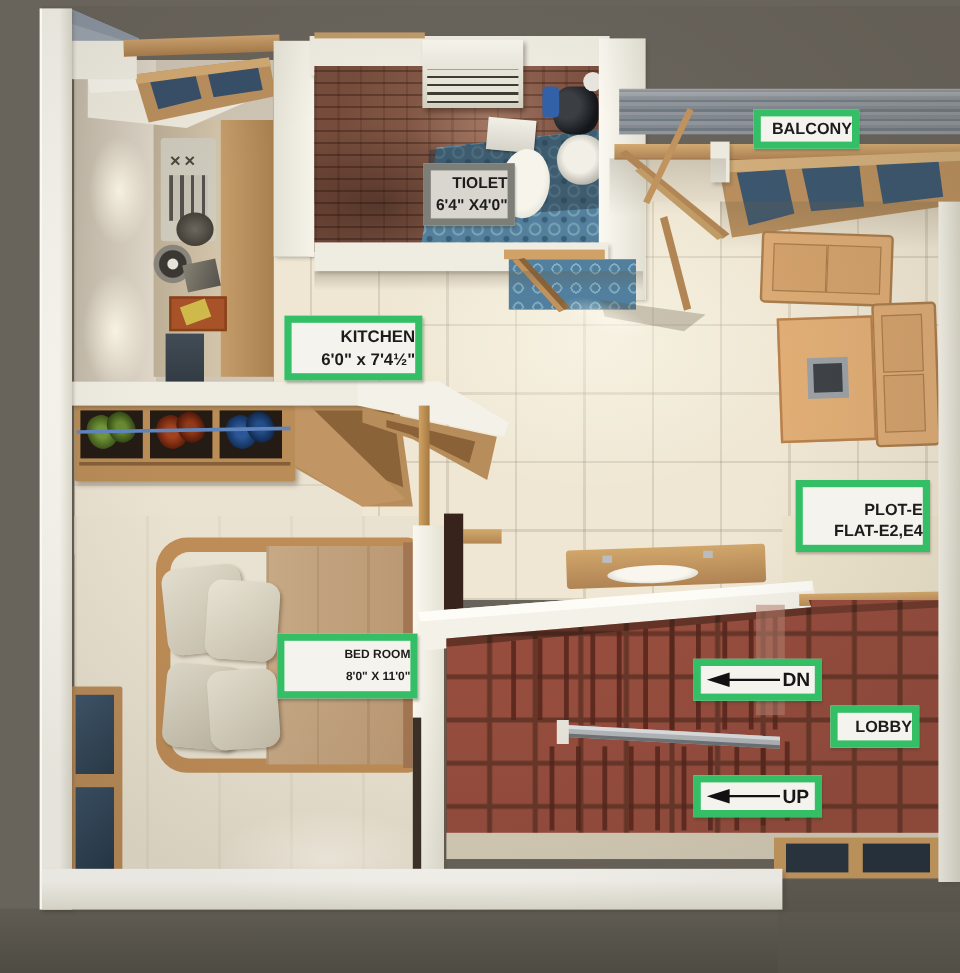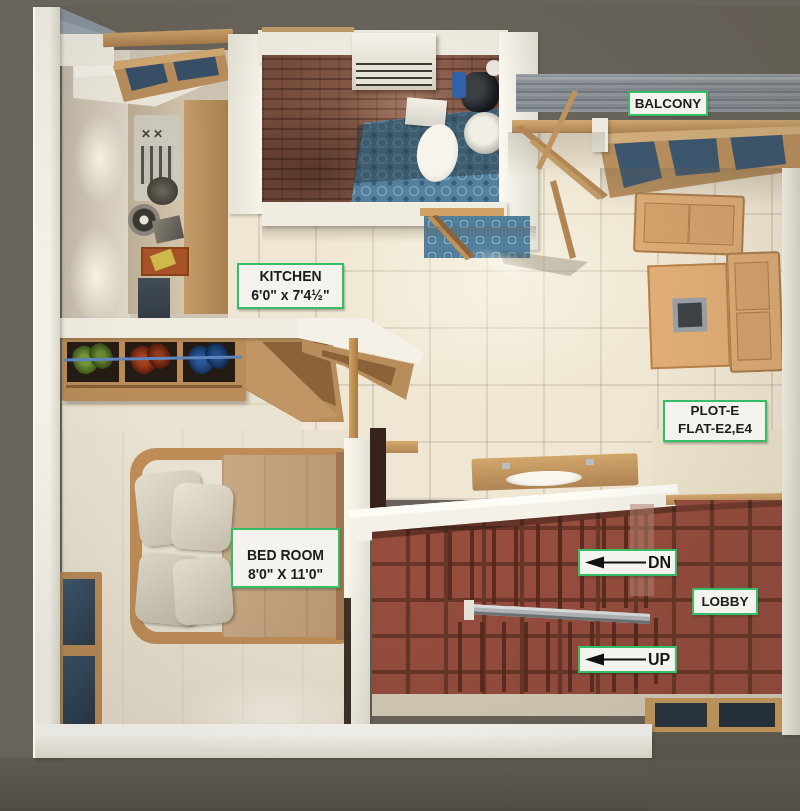--- a/index.html
+++ b/index.html
@@ -1,21 +1,21 @@
 <!DOCTYPE html>
 <html><head>
 <meta charset="utf-8">
 <style>
   html,body{margin:0;padding:0;}
   body{width:800px;height:811px;overflow:hidden;background:#6a6459;font-family:"Liberation Sans",sans-serif;}
   #scene{position:relative;width:800px;height:811px;overflow:hidden;filter:saturate(0.85) blur(0.6px);}
   .abs{position:absolute;}
   .wall{background:#f0ecdf;box-shadow:2px 2px 3px rgba(70,60,45,0.3);}
-  .label{position:absolute;background:#f5f3ec;border:2px solid #22c55e;color:#1c1c1c;
-         text-align:center;font-weight:bold;box-shadow:1px 2px 2px rgba(60,55,40,0.35);}
+  .label{position:absolute;background:#f5f3ec;border:6px solid #22c55e;color:#1c1c1c;
+         text-align:right;font-weight:bold;box-shadow:1px 2px 2px rgba(60,55,40,0.35);}
 </style>
 </head>
 <body>
 <div id="scene">
 
   <div class="abs" style="left:0;top:0;width:800px;height:811px;background:#6a6459;"></div>
   <div class="abs" style="left:0;top:757px;width:800px;height:54px;background:linear-gradient(#615c52,#4f4b42);"></div>
   <div class="abs" style="left:648px;top:733px;width:152px;height:78px;background:linear-gradient(#615c52,#534f46);"></div>
 
   <div class="abs" style="left:508px;top:130px;width:97px;height:70px;background:#ece3cc;"></div>
@@ -316,24 +316,25 @@
     <div class="abs" style="left:74px;top:5px;width:56px;height:24px;background:#22303e;"></div>
   </div>
 
   <div class="wall abs" style="left:33px;top:7px;width:27px;height:751px;background:linear-gradient(90deg,#faf8ef 60%,#dfdbcb);"></div>
   <div class="wall abs" style="left:35px;top:724px;width:617px;height:34px;background:linear-gradient(#fdfcf5 30%,#e7e3d4);"></div>
   <div class="wall abs" style="left:782px;top:168px;width:18px;height:567px;background:linear-gradient(90deg,#f6f3e8,#dcd8c8);"></div>
 
   <div class="abs" style="left:35px;top:5px;width:765px;height:755px;pointer-events:none;
      background:radial-gradient(ellipse 480px 460px at 46% 42%, rgba(0,0,0,0) 55%, rgba(55,45,35,0.10) 100%);"></div>
 
+  <div class="label" style="left:353px;top:136px;width:64px;height:38px;font-size:13px;line-height:18px;padding-top:2px;background:#d8d6ce;border-color:#7e7e78;">TIOLET<br>6'4" X4'0"</div>
   <div class="label" style="left:237px;top:263px;width:103px;height:40px;font-size:14px;line-height:19px;padding-top:2px;">KITCHEN<br>6'0" x 7'4½"</div>
   <div class="label" style="left:628px;top:91px;width:76px;height:21px;font-size:13.5px;line-height:21px;">BALCONY</div>
-  <div class="label" style="left:663px;top:400px;width:100px;height:38px;font-size:13.5px;line-height:18px;padding-top:0;">PLOT-E<br>FLAT-E2,E4</div>
-  <div class="label" style="left:231px;top:528px;width:105px;height:40px;font-size:14px;line-height:19px;padding-top:16px;">BED ROOM<br>8'0" X 11'0"</div>
+  <div class="label" style="left:663px;top:400px;width:100px;height:38px;font-size:13.5px;line-height:18px;padding-top:10px;">PLOT-E<br>FLAT-E2,E4</div>
+  <div class="label" style="left:231px;top:528px;width:105px;height:40px;font-size:10px;line-height:19px;padding-top:2px;">BED ROOM<br>8'0" X 11'0"</div>
   <div class="label" style="left:578px;top:549px;width:95px;height:23px;">
     <svg width="95" height="23" viewBox="0 0 95 23">
         <line x1="18" y1="11.5" x2="66" y2="11.5" stroke="#111" stroke-width="1.8"></line>
         <polygon points="5,11.5 24,5.5 24,17.5" fill="#111"></polygon>
         <text x="68" y="17" font-family="Liberation Sans" font-size="16" font-weight="bold" fill="#161616">DN</text>
       </svg>
   </div>
   <div class="label" style="left:578px;top:646px;width:95px;height:23px;">
     <svg width="95" height="23" viewBox="0 0 95 23">
         <line x1="18" y1="11.5" x2="66" y2="11.5" stroke="#111" stroke-width="1.8"></line>

